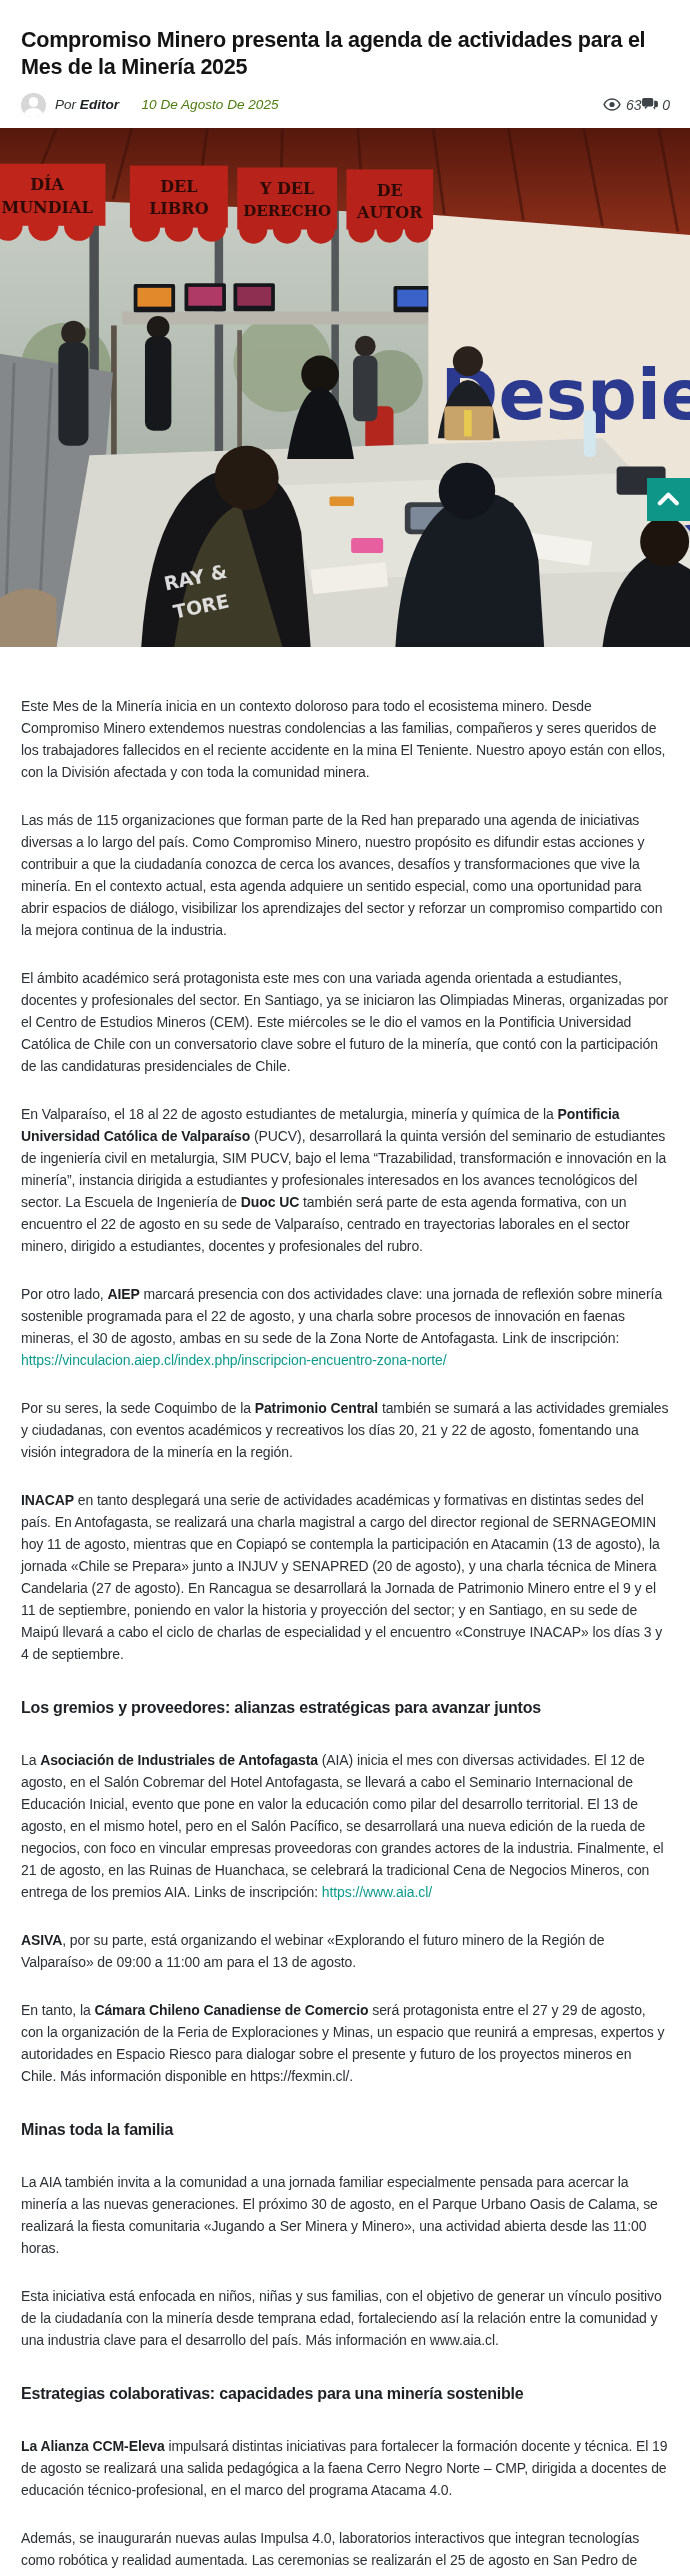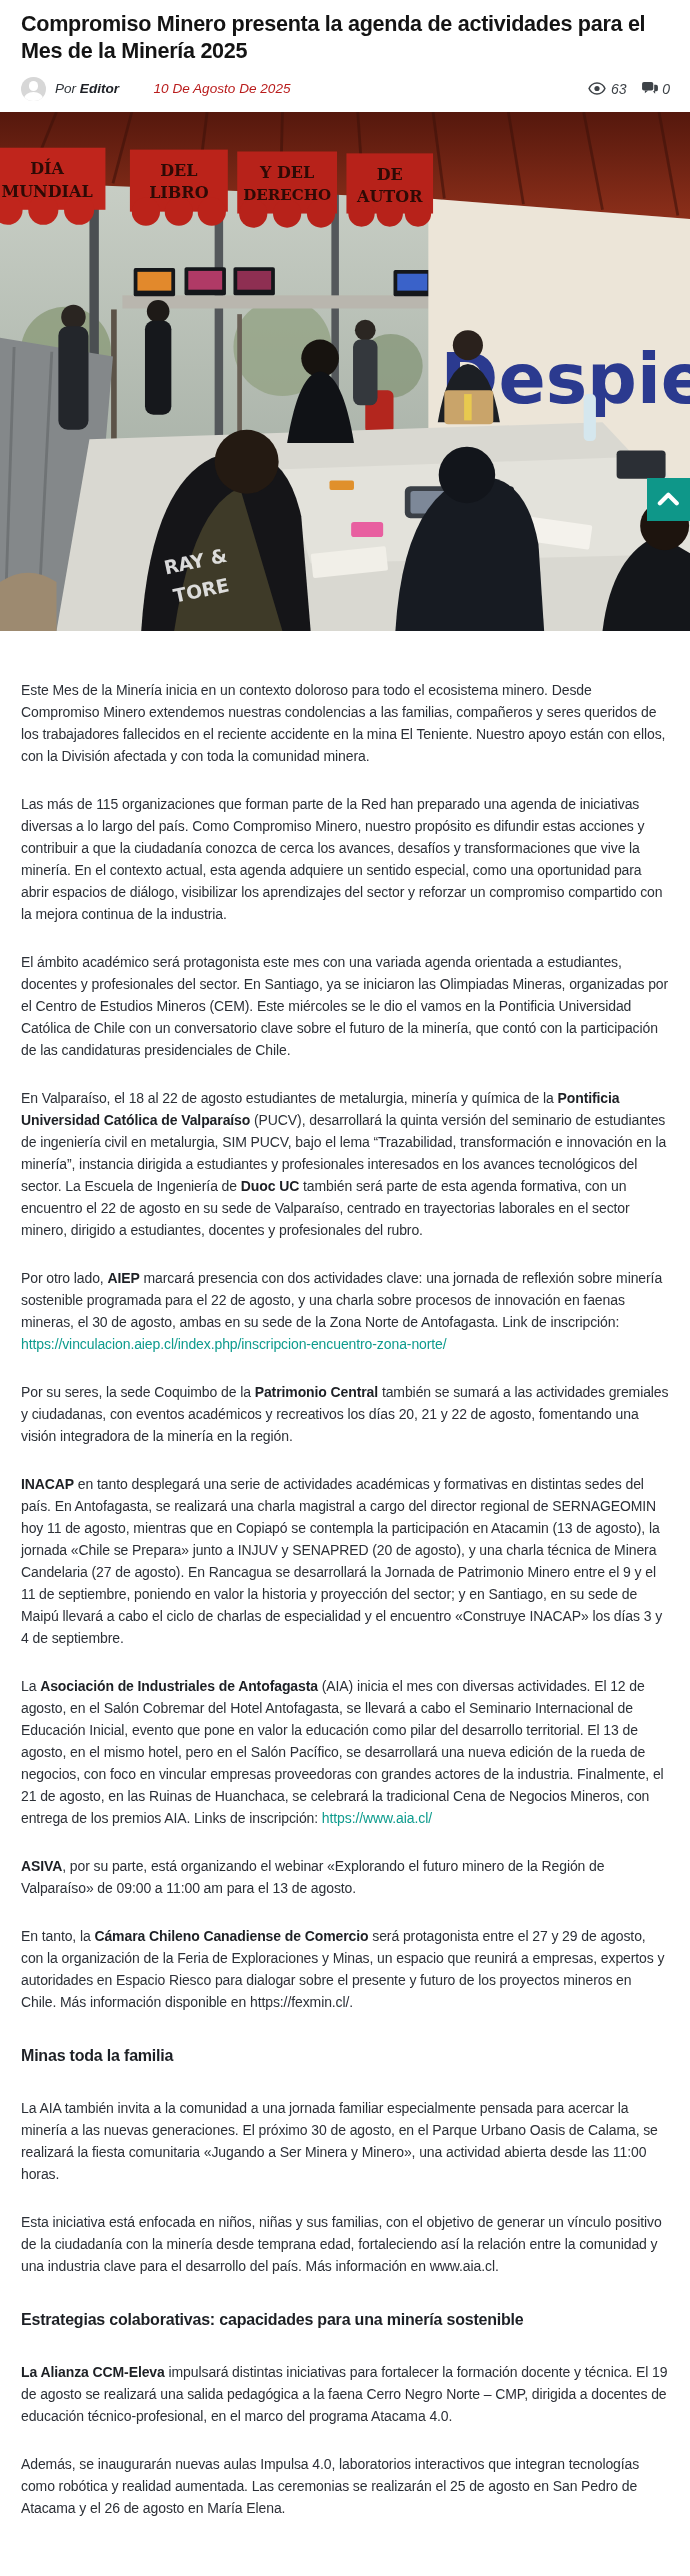--- a/index.html
+++ b/index.html
@@ -1,26 +1,26 @@
 <!DOCTYPE html>
 <html lang="es" style="font-size:15px"><head>
 <meta charset="utf-8">
 <style>
   html,body{margin:0;padding:0;background:#ffffff;}
   body{font-family:"Liberation Sans",sans-serif;color:#2c3037;}
   .page{position:relative;width:691px;height:2576px;overflow:hidden;margin:0 auto;background:#fff;}
-  .head{padding:10px 21px 0;}
+  .head{padding:26px 21px 0;}
   h1{font-size:21.6px;line-height:1.26;font-weight:800;color:#141414;margin:0;letter-spacing:-0.3px;}
   .byline{display:flex;align-items:center;gap:9.4px;margin-top:12.2px;font-size:13.6px;color:#2f3439;font-style:italic;}
   .avatar{width:24.5px;height:24.5px;border-radius:50%;background:#d7d7d7;position:relative;overflow:hidden;flex:0 0 auto;}
   .avatar::before{content:"";position:absolute;left:7.5px;top:4.7px;width:9.4px;height:9.4px;border-radius:50%;background:#fff;}
   .avatar::after{content:"";position:absolute;left:2.8px;top:15px;width:19px;height:13px;border-radius:50% 50% 0 0;background:#fff;}
   .who b{font-weight:700;color:#1d2025;}
-  .date{margin-left:25px;color:#b91c1c;text-align:center;}
-  .stats{margin-left:auto;display:flex;align-items:center;gap:15px;color:#3e4348;font-size:14px;}
+  .date{margin-left:13px;color:#4d7c0f;text-align:center;}
+  .stats{margin-left:auto;display:flex;align-items:center;color:#3e4348;font-size:14px;}
   .stat{display:flex;align-items:center;gap:4.7px;}
   .stat svg{display:block;}
   .hero{margin-top:11.3px;line-height:0;}
   article{padding:32px 21px 0;font-size:14px;line-height:22px;letter-spacing:-0.1px;}
   article p{margin:16px 0 26px;}
   article h3{font-size:16px;color:#1d2025;margin:32px 0 30px;font-weight:800;letter-spacing:-0.2px;}
   .b{font-weight:700;color:#1d2025;}
   a.link{color:#0d9b8d;text-decoration:none;}
   .toTop{position:absolute;top:478px;right:0.9px;width:43px;height:43px;background:#0e9789;border:none;padding:0;margin:0;display:flex;align-items:center;justify-content:center;cursor:pointer;}
 </style>
@@ -220,20 +220,21 @@
   </button>
 
   <article>
       <p><span>Este Mes de la Minería inicia en un contexto doloroso para todo el ecosistema minero. Desde Compromiso Minero extendemos nuestras condolencias a las familias, compañeros y seres queridos de los trabajadores fallecidos en el reciente accidente en la mina El Teniente. Nuestro apoyo están con ellos, con la División afectada y con toda la comunidad minera.</span></p>
       <p><span>Las más de 115 organizaciones que forman parte de la Red han preparado una agenda de iniciativas diversas a lo largo del país. Como Compromiso Minero, nuestro propósito es difundir estas acciones y contribuir a que la ciudadanía conozca de cerca los avances, desafíos y transformaciones que vive la minería. En el contexto actual, esta agenda adquiere un sentido especial, como una oportunidad para abrir espacios de diálogo, visibilizar los aprendizajes del sector y reforzar un compromiso compartido con la mejora continua de la industria.</span></p>
       <p><span>El ámbito académico será protagonista este mes con una variada agenda orientada a estudiantes, docentes y profesionales del sector. En Santiago, ya se iniciaron las Olimpiadas Mineras, organizadas por el Centro de Estudios Mineros (CEM).  Este miércoles se le dio el vamos en la Pontificia Universidad Católica de Chile con un conversatorio clave sobre el futuro de la minería, que contó con la participación de las candidaturas presidenciales de Chile.</span></p>
       <p><span>En Valparaíso, el 18 al 22 de agosto estudiantes de metalurgia, minería y química de la </span><span class="b">Pontificia Universidad Católica de Valparaíso</span><span> (PUCV), desarrollará la quinta versión del seminario de estudiantes de ingeniería civil en metalurgia, SIM PUCV, bajo el lema “Trazabilidad, transformación e innovación en la minería”, instancia dirigida a estudiantes y profesionales interesados en los avances tecnológicos del sector. La Escuela de Ingeniería de </span><span class="b">Duoc UC</span><span> también será parte de esta agenda formativa, con un encuentro el 22 de agosto en su sede de Valparaíso, centrado en trayectorias laborales en el sector minero, dirigido a estudiantes, docentes y profesionales del rubro.</span></p>
       <p><span>Por otro lado, </span><span class="b">AIEP</span><span> marcará presencia con dos actividades clave: una jornada de reflexión sobre minería sostenible programada para el 22 de agosto, y una charla sobre procesos de innovación en faenas mineras, el 30 de agosto, ambas en su sede de la Zona Norte de Antofagasta. Link de inscripción: </span><a href="#" class="link">https://vinculacion.aiep.cl/index.php/inscripcion-encuentro-zona-norte/</a></p>
       <p><span>Por su seres, la sede Coquimbo de la </span><span class="b">Patrimonio Central</span><span> también se sumará a las actividades gremiales y ciudadanas, con eventos académicos y recreativos los días 20, 21 y 22 de agosto, fomentando una visión integradora de la minería en la región.</span></p>
       <p><span class="b">INACAP</span><span> en tanto desplegará una serie de actividades académicas y formativas en distintas sedes del país. En Antofagasta, se realizará una charla magistral a cargo del director regional de SERNAGEOMIN hoy 11 de agosto, mientras que en Copiapó se contempla la participación en Atacamin (13 de agosto), la jornada «Chile se Prepara» junto a INJUV y SENAPRED (20 de agosto), y una charla técnica de Minera Candelaria (27 de agosto). En Rancagua se desarrollará la Jornada de Patrimonio Minero entre el 9 y el 11 de septiembre, poniendo en valor la historia y proyección del sector; y en Santiago, en su sede de Maipú llevará a cabo el ciclo de charlas de especialidad y el encuentro «Construye INACAP» los días 3 y 4 de septiembre.</span></p>
+      <h3>Los gremios y proveedores: alianzas estratégicas para avanzar juntos</h3>
       <p><span>La </span><span class="b">Asociación de Industriales de Antofagasta</span><span> (AIA) inicia el mes con diversas actividades. El 12 de agosto, en el Salón Cobremar del Hotel Antofagasta, se llevará a cabo el Seminario Internacional de Educación Inicial, evento que pone en valor la educación como pilar del desarrollo territorial.  El 13 de agosto, en el mismo hotel, pero en el Salón Pacífico, se desarrollará una nueva edición de la rueda de negocios, con foco en vincular empresas proveedoras con grandes actores de la industria. Finalmente, el 21 de agosto, en las Ruinas de Huanchaca, se celebrará la tradicional Cena de Negocios Mineros, con entrega de los premios AIA. Links de inscripción: </span><a href="#" class="link">https://www.aia.cl/</a></p>
       <p><span class="b">ASIVA</span><span>, por su parte, está organizando el webinar «Explorando el futuro minero de la Región de Valparaíso» de 09:00 a 11:00 am para el 13 de agosto.</span></p>
       <p><span>En tanto, la </span><span class="b">Cámara Chileno Canadiense de Comercio</span><span> será protagonista entre el 27 y 29 de agosto, con la organización de la Feria de Exploraciones y Minas, un espacio que reunirá a empresas, expertos y autoridades en Espacio Riesco para dialogar sobre el presente y futuro de los proyectos mineros en Chile. Más información disponible en https://fexmin.cl/.</span></p>
       <h3>Minas toda la familia</h3>
       <p><span>La AIA también invita a la comunidad a una jornada familiar especialmente pensada para acercar la minería a las nuevas generaciones. El próximo 30 de agosto, en el Parque Urbano Oasis de Calama, se realizará la fiesta comunitaria «Jugando a Ser Minera y Minero», una actividad abierta desde las 11:00 horas.</span></p>
       <p><span>Esta iniciativa está enfocada en niños, niñas y sus familias, con el objetivo de generar un vínculo positivo de la ciudadanía con la minería desde temprana edad, fortaleciendo así la relación entre la comunidad y una industria clave para el desarrollo del país. Más información en www.aia.cl.</span></p>
       <h3>Estrategias colaborativas: capacidades para una minería sostenible</h3>
       <p><span class="b">La Alianza CCM-Eleva</span><span> impulsará distintas iniciativas para fortalecer la formación docente y técnica. El 19 de agosto se realizará una salida pedagógica a la faena Cerro Negro Norte – CMP, dirigida a docentes de educación técnico-profesional, en el marco del programa Atacama 4.0.</span></p>
       <p><span>Además, se inaugurarán nuevas aulas Impulsa 4.0, laboratorios interactivos que integran tecnologías como robótica y realidad aumentada. Las ceremonias se realizarán el 25 de agosto en San Pedro de Atacama y el 26 de agosto en María Elena.</span></p>
     </article>

